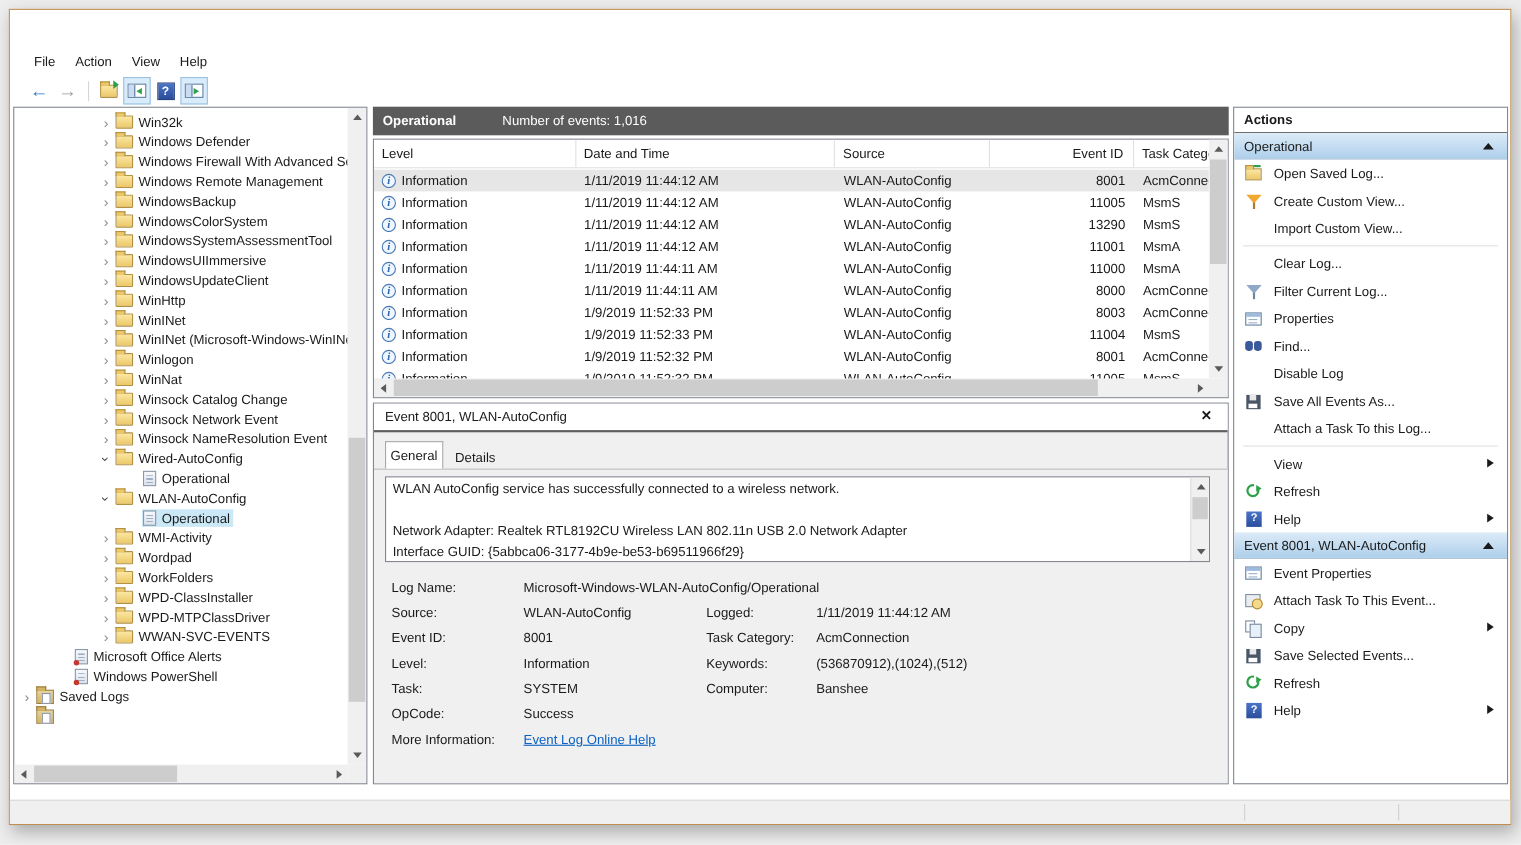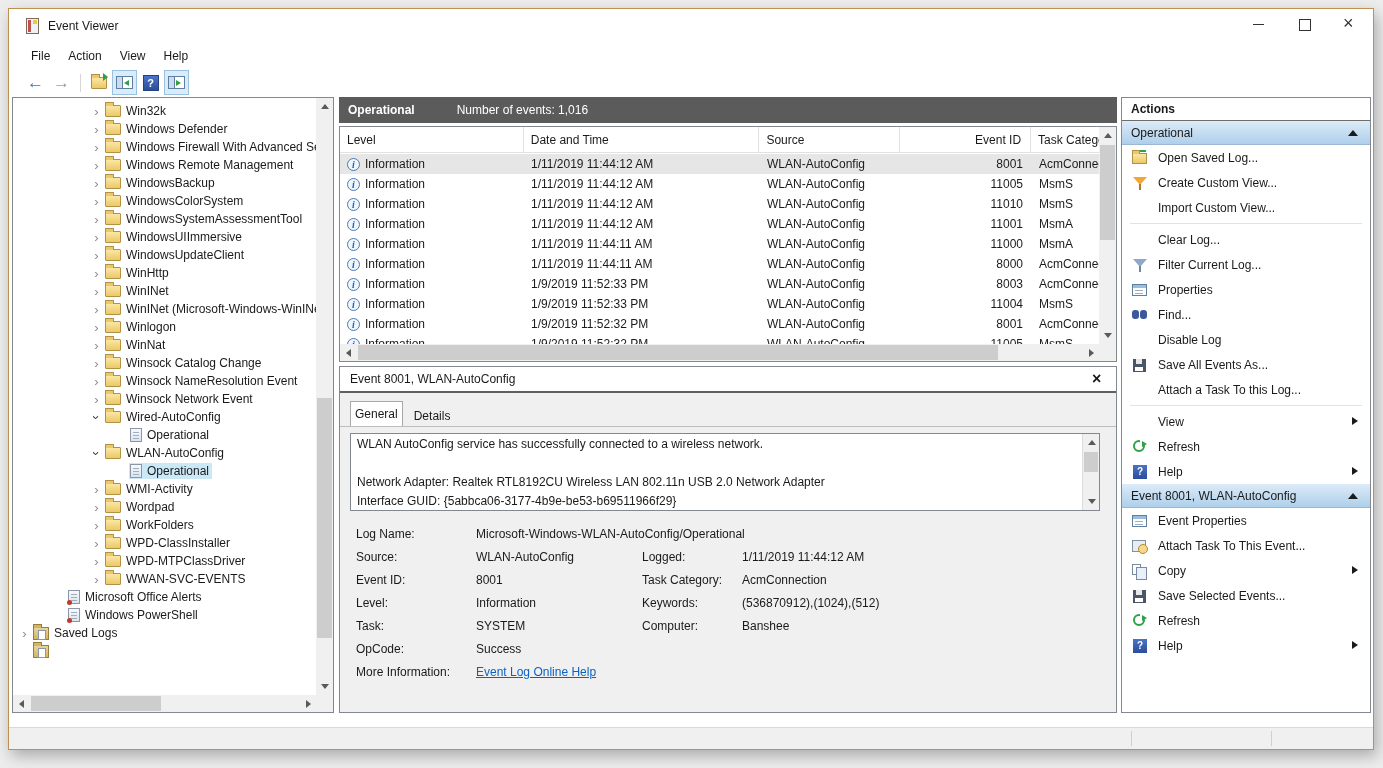--- a/index.html
+++ b/index.html
@@ -155,29 +155,20 @@
 
   
   .status { position:absolute; left:0; right:0; bottom:0; height:22px; background:#f0f0f0; border-top:1px solid #d9d9d9; }
   .st-div { position:absolute; top:3px; bottom:3px; width:1px; background:#d0d0d0; }
 </style>
 </head>
 <body>
 
 <div class="win">
 
-  <div class="titlebar">
-    <span class="app-icon"></span>
-    <span class="title-text">Event Viewer</span>
-    <div class="win-controls">
-      <span class="wc-btn wc-min"></span>
-      <span class="wc-btn wc-max"></span>
-      <span class="wc-btn wc-close"></span>
-    </div>
-  </div>
 
   <div class="menubar">
     <span class="menu-item">File</span>
     <span class="menu-item">Action</span>
     <span class="menu-item">View</span>
     <span class="menu-item">Help</span>
   </div>
 
   <div class="toolbar">
     <span class="tb-btn">
@@ -305,28 +296,28 @@
           <span class="chev c"></span>
           <span class="itbox">
             <span class="ic ico-folder"></span>
             <span class="lbl">Winsock Catalog Change</span>
           </span>
         </div>
       <div class="ti d3">
           <span class="chev c"></span>
           <span class="itbox">
             <span class="ic ico-folder"></span>
+            <span class="lbl">Winsock Network Event</span>
+          </span>
+        </div>
+      <div class="ti d3">
+          <span class="chev c"></span>
+          <span class="itbox">
+            <span class="ic ico-folder"></span>
             <span class="lbl">Winsock NameResolution Event</span>
-          </span>
-        </div>
-      <div class="ti d3">
-          <span class="chev c"></span>
-          <span class="itbox">
-            <span class="ic ico-folder"></span>
-            <span class="lbl">Winsock Network Event</span>
           </span>
         </div>
       <div class="ti d3">
           <span class="chev e"></span>
           <span class="itbox">
             <span class="ic ico-folder"></span>
             <span class="lbl">Wired-AutoConfig</span>
           </span>
         </div>
       <div class="ti d4">
@@ -464,21 +455,21 @@
           <span class="cell cw-id">11005</span>
           <span class="cell cw-task">MsmS</span>
         </div>
       <div class="erow">
           <span class="cell cw-level lvl">
             <span class="info-ic"></span>
             <span>Information</span>
           </span>
           <span class="cell cw-date">1/11/2019 11:44:12 AM</span>
           <span class="cell cw-src">WLAN-AutoConfig</span>
-          <span class="cell cw-id">11010</span>
+          <span class="cell cw-id">13290</span>
           <span class="cell cw-task">MsmS</span>
         </div>
       <div class="erow">
           <span class="cell cw-level lvl">
             <span class="info-ic"></span>
             <span>Information</span>
           </span>
           <span class="cell cw-date">1/11/2019 11:44:12 AM</span>
           <span class="cell cw-src">WLAN-AutoConfig</span>
           <span class="cell cw-id">11001</span>

